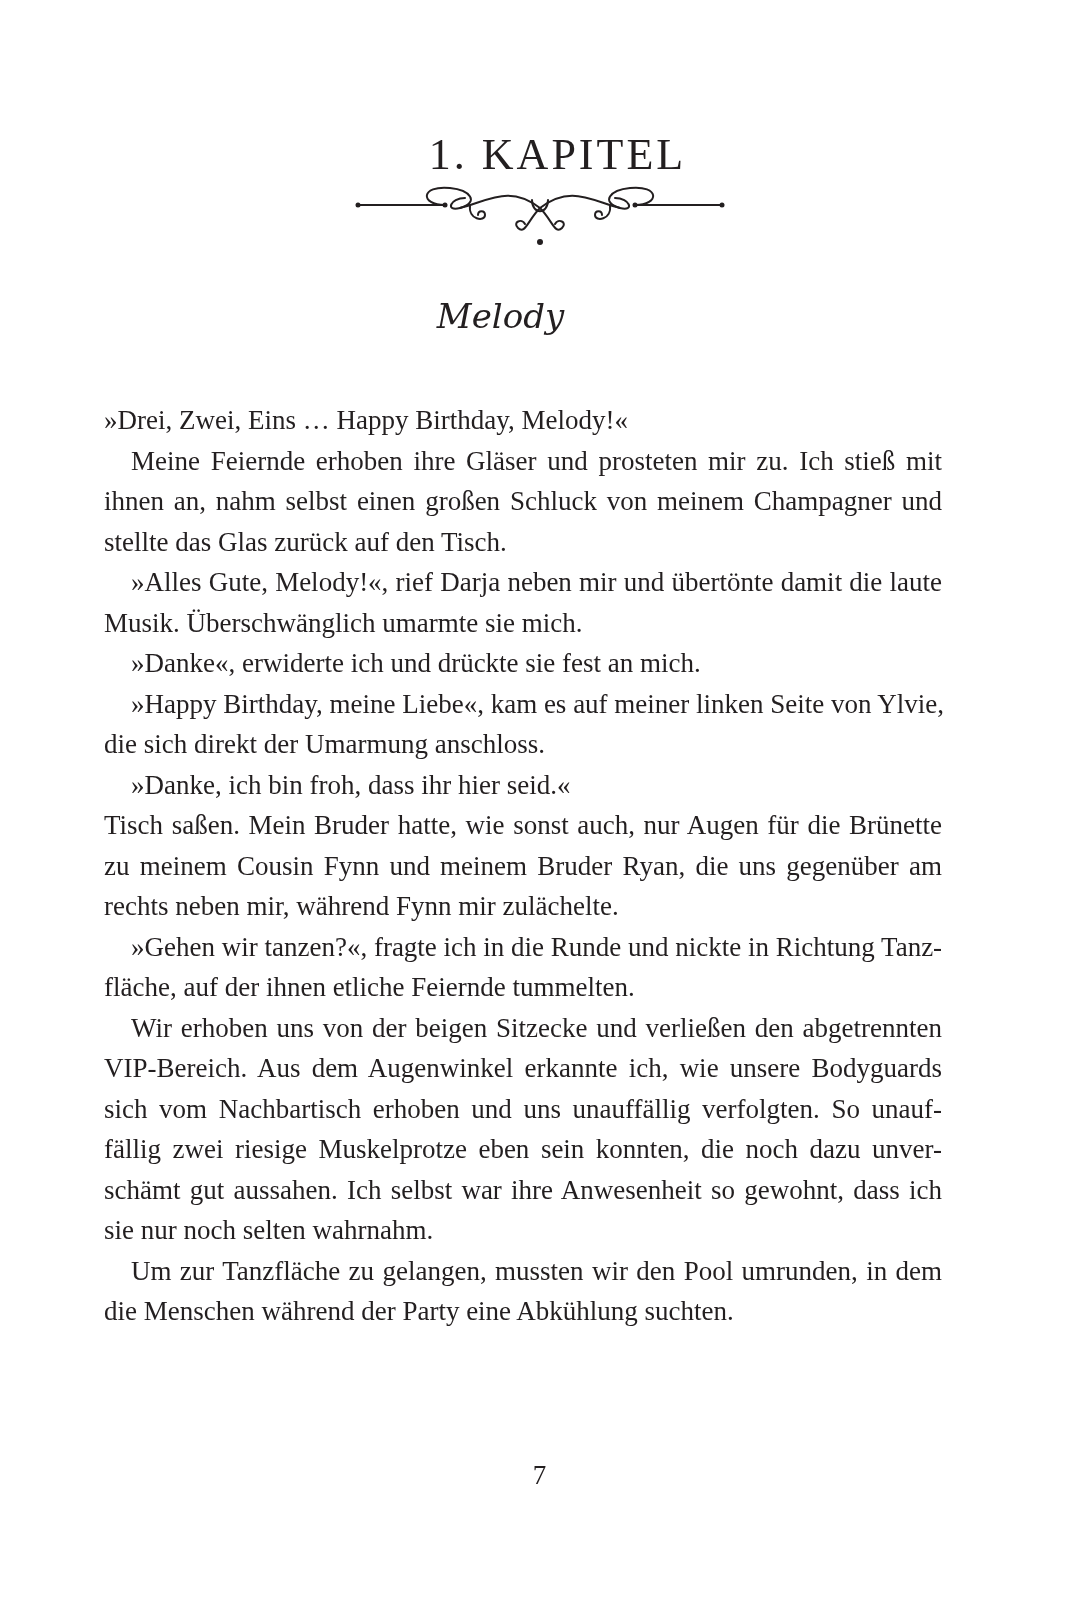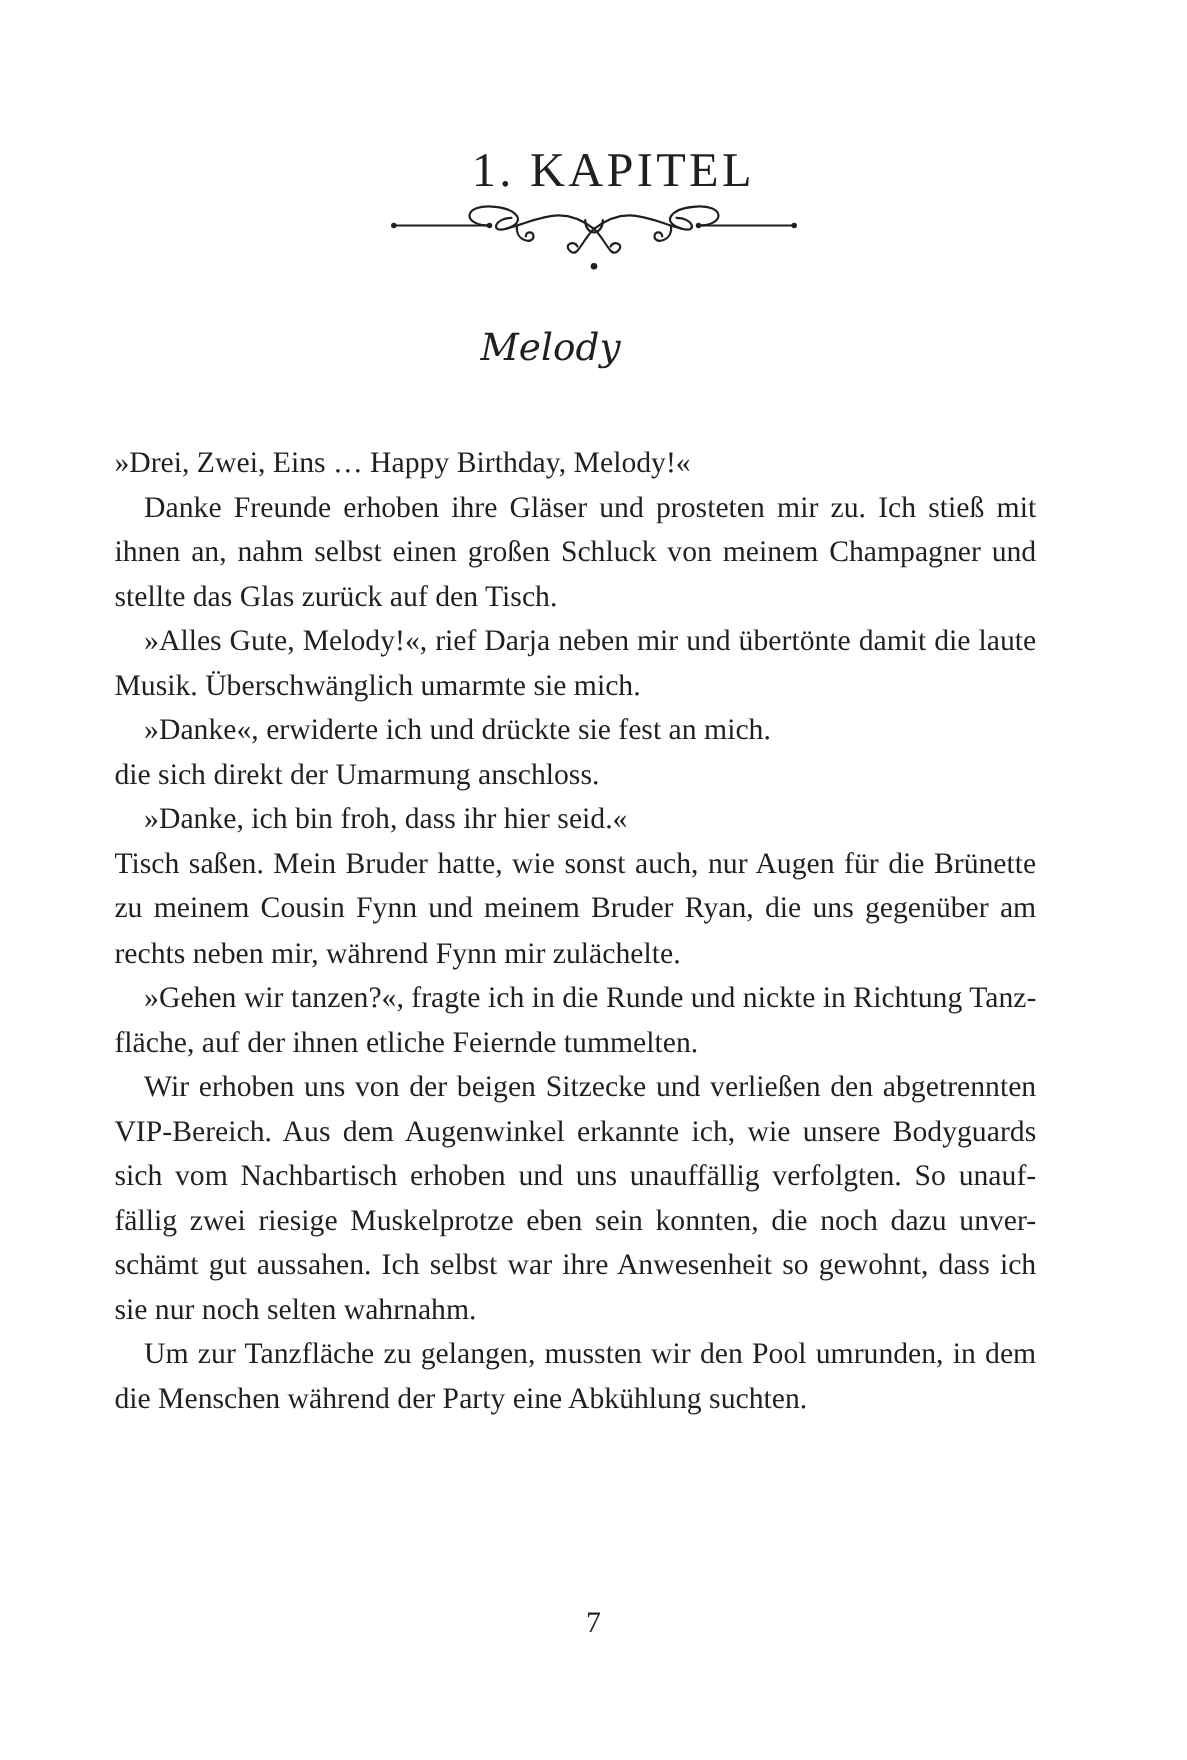--- a/index.html
+++ b/index.html
@@ -50,26 +50,27 @@
     <circle cx="95" cy="25" r="2.5"></circle>
     <circle cx="285" cy="25" r="2.5"></circle>
     <circle cx="190" cy="62" r="3"></circle>
   </g>
 </svg>
 
 <div class="pov-name">Melody</div>
 
 <div class="body-text" id="body-text">
     <div class="line">»Drei, Zwei, Eins … Happy Birthday, Melody!«</div>
-    <div class="line indent justify">Danke Freunde erhoben ihre Gläser und prosteten mir zu. Ich stieß mit</div>
+    <div class="line indent justify">Meine Feiernde erhoben ihre Gläser und prosteten mir zu. Ich stieß mit</div>
     <div class="line justify">ihnen an, nahm selbst einen großen Schluck von meinem Champagner und</div>
     <div class="line">stellte das Glas zurück auf den Tisch.</div>
     <div class="line indent justify">»Alles Gute, Melody!«, rief Darja neben mir und übertönte damit die laute</div>
     <div class="line">Musik. Überschwänglich umarmte sie mich.</div>
     <div class="line indent">»Danke«, erwiderte ich und drückte sie fest an mich.</div>
+    <div class="line indent justify">»Happy Birthday, meine Liebe«, kam es auf meiner linken Seite von Ylvie,</div>
     <div class="line">die sich direkt der Umarmung anschloss.</div>
     <div class="line indent">»Danke, ich bin froh, dass ihr hier seid.«</div>
     <div class="line justify">Tisch saßen. Mein Bruder hatte, wie sonst auch, nur Augen für die Brünette</div>
     <div class="line justify">zu meinem Cousin Fynn und meinem Bruder Ryan, die uns gegenüber am</div>
     <div class="line">rechts neben mir, während Fynn mir zulächelte.</div>
     <div class="line indent justify">»Gehen wir tanzen?«, fragte ich in die Runde und nickte in Richtung Tanz-</div>
     <div class="line">fläche, auf der ihnen etliche Feiernde tummelten.</div>
     <div class="line indent justify">Wir erhoben uns von der beigen Sitzecke und verließen den abgetrennten</div>
     <div class="line justify">VIP-Bereich. Aus dem Augenwinkel erkannte ich, wie unsere Bodyguards</div>
     <div class="line justify">sich vom Nachbartisch erhoben und uns unauffällig verfolgten. So unauf-</div>

